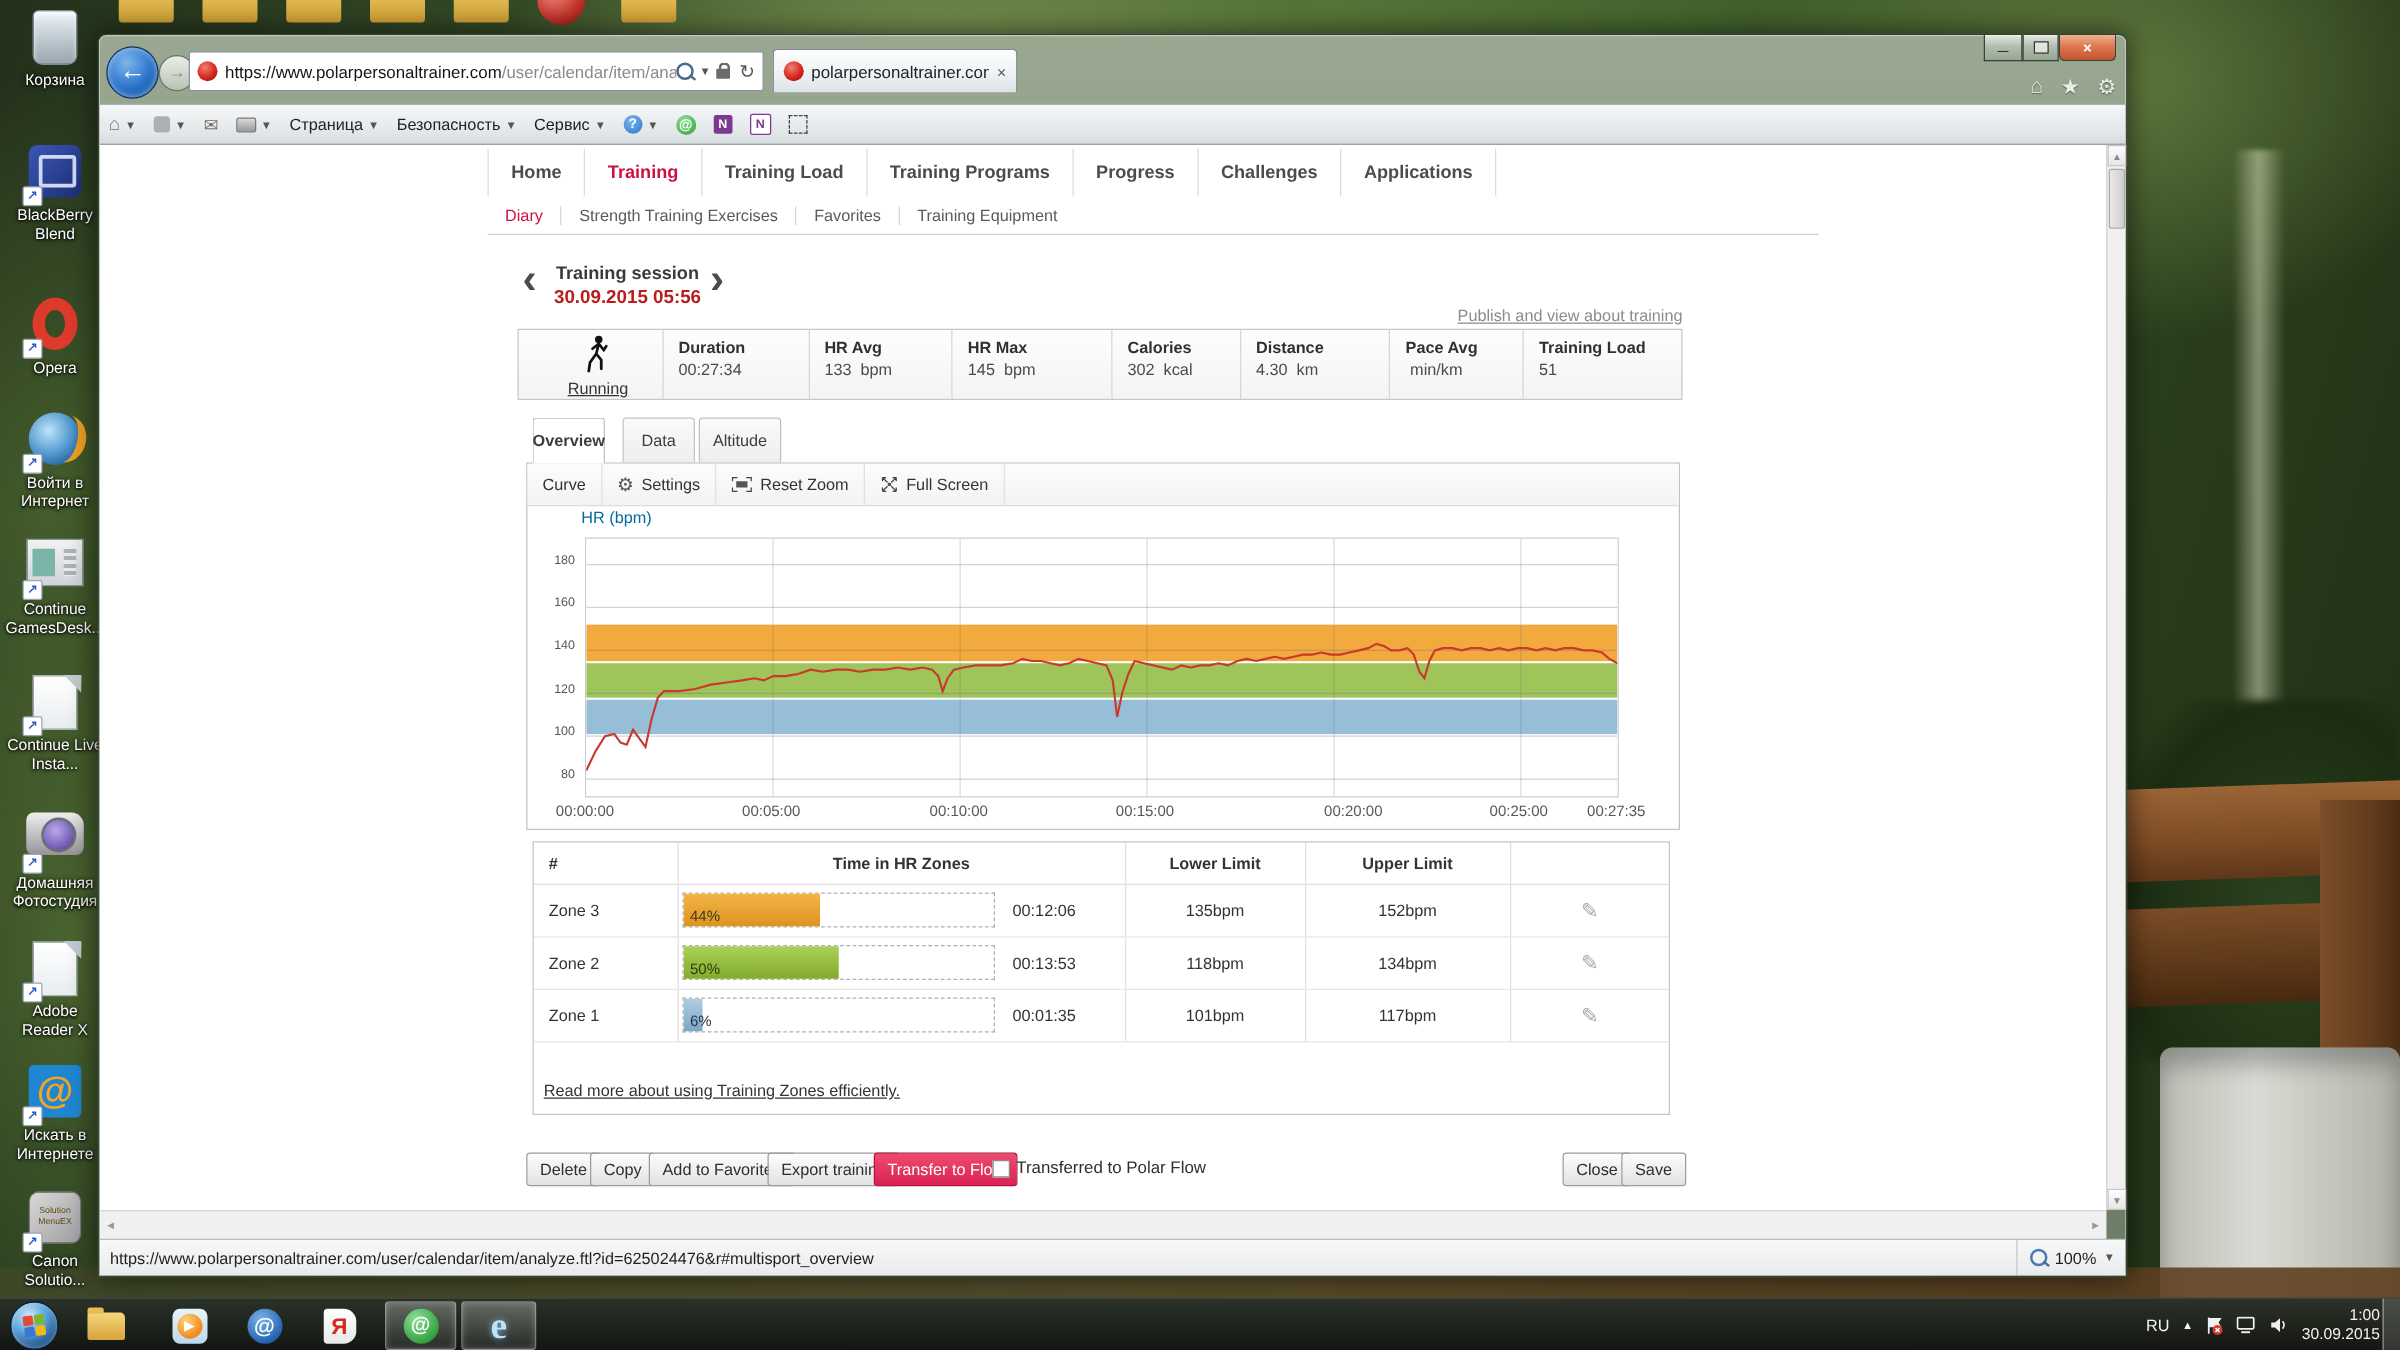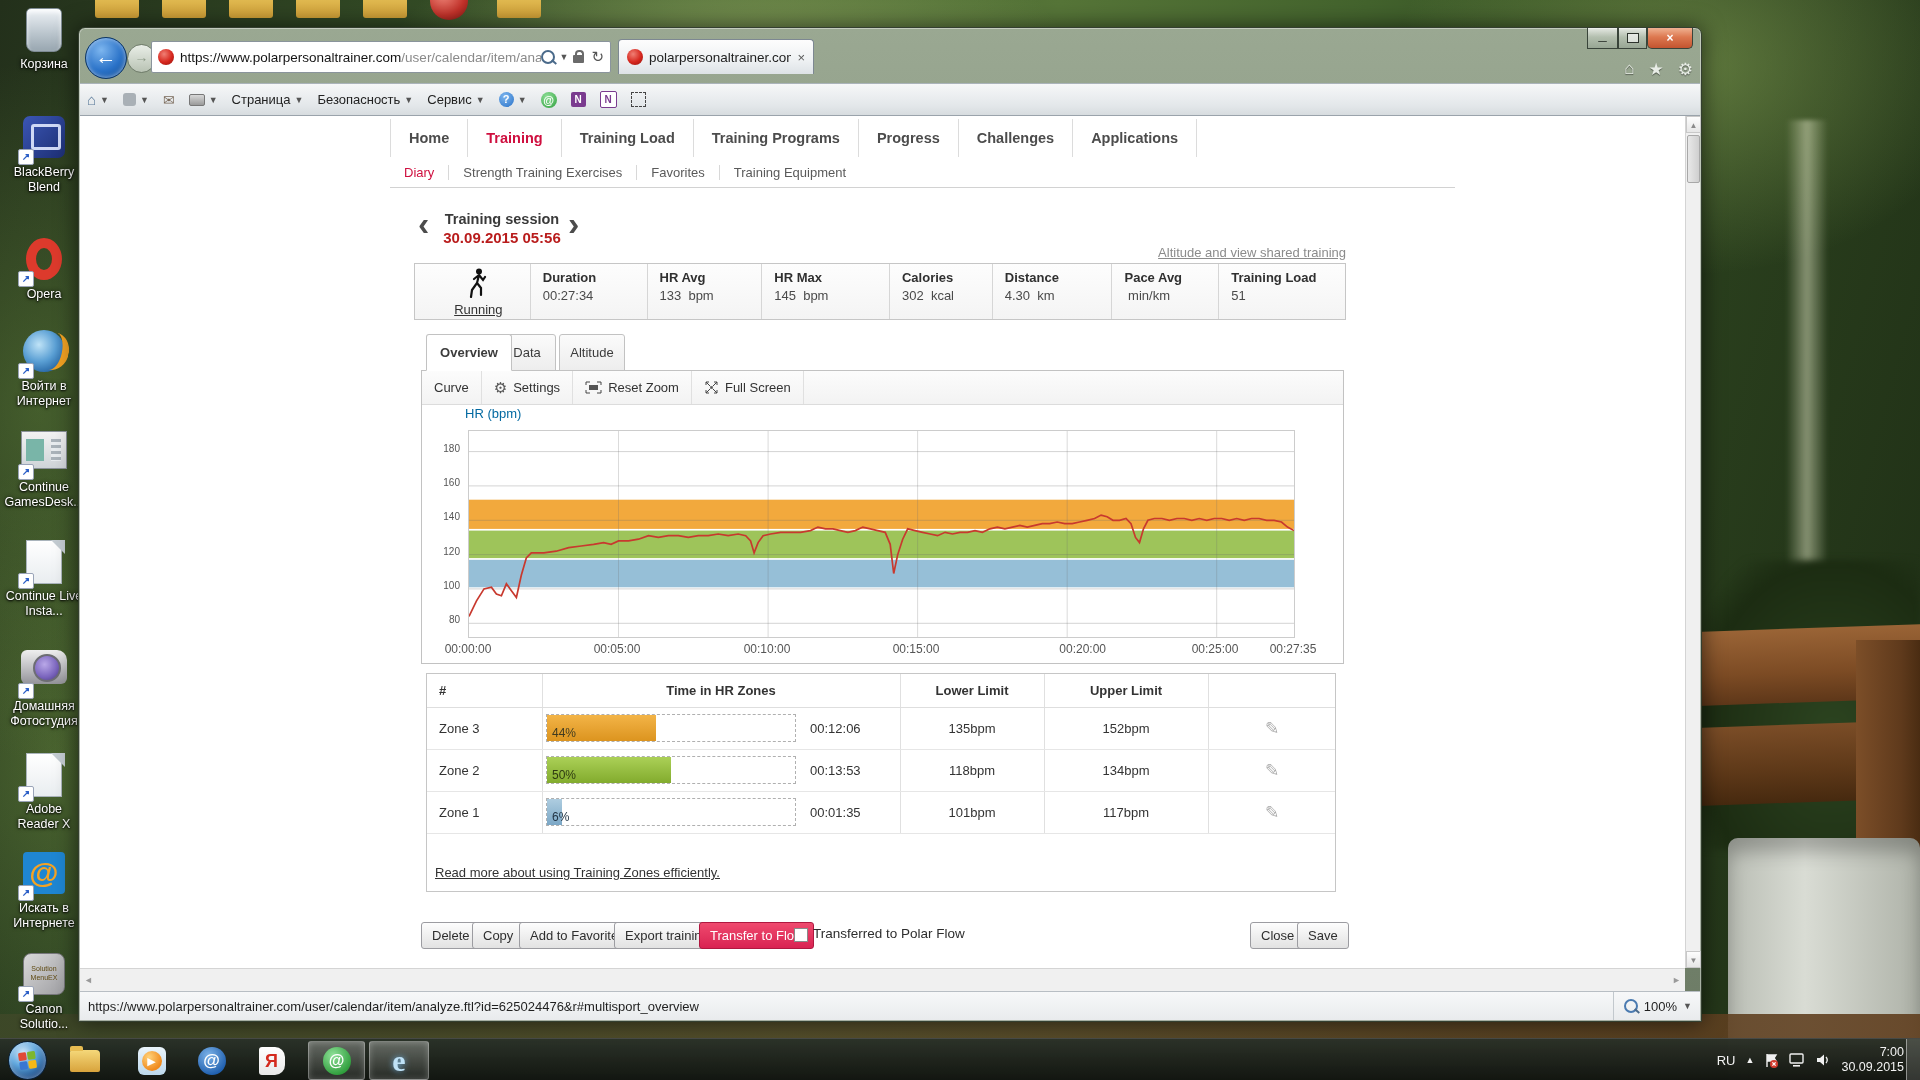--- a/index.html
+++ b/index.html
@@ -334,21 +334,21 @@
         <span class="s">Favorites</span>
         <span class="s">Training Equipment</span>
       </div>
 
       <div class="abs chev" style="left:338px;top:92px;">‹</div>
       <div class="abs" style="left:362px;top:95px;width:120px;text-align:center;">
         <div style="font-size:14.5px;font-weight:bold;color:#3a3a3a;">Training session</div>
         <div style="font-size:15px;font-weight:bold;color:#b91c1c;margin-top:2px;">30.09.2015 05:56</div>
       </div>
       <div class="abs chev" style="left:488px;top:92px;">›</div>
-      <div class="abs graylink" style="left:1020px;top:129px;width:246px;text-align:right;">Altitude and view shared training</div>
+      <div class="abs graylink" style="left:1020px;top:129px;width:246px;text-align:right;">Publish and view about training</div>
 
       <div class="abs statbox">
         <div style="width:115px;border-left:none;text-align:center;padding-top:4px;" class="stat">
           <svg width="22" height="30" viewBox="0 0 22 30">
               <circle cx="12" cy="3.5" r="3" fill="#111"></circle>
               <path d="M12 7 L10 15 L5 22 L4 29 M10 15 L14 20 L14 27 M12 7 L7 11 M12 7 L16 12 L18 9" stroke="#111" stroke-width="2.2" fill="none" stroke-linecap="round"></path>
             </svg>
           <div style="font-size:13px;color:#333;text-decoration:underline;">Running</div>
         </div>
         <div class="stat" style="width:117px;">
@@ -374,21 +374,21 @@
         <div class="stat" style="width:107px;">
             <div class="l">Pace Avg</div>
             <div class="v"> min/km</div>
           </div>
         <div class="stat" style="width:127px;">
             <div class="l">Training Load</div>
             <div class="v">51</div>
           </div>
       </div>
 
-      <div class="abs vtab on" style="left:346px;width:86px;">
+      <div class="abs vtab on" style="left:346px;width:58px;">
           <span>Overview</span>
         </div>
       <div class="abs vtab" style="left:418px;width:58px;">
           <span>Data</span>
         </div>
       <div class="abs vtab" style="left:479px;width:66px;">
           <span>Altitude</span>
         </div>
 
       <div class="abs panel">
@@ -593,19 +593,19 @@
         </svg>
       <svg width="17" height="14">
           <rect x="1" y="1" width="13" height="9" rx="1" fill="none" stroke="#f0f0f0" stroke-width="1.4"></rect>
           <rect x="4" y="12" width="7" height="1.6" fill="#f0f0f0"></rect>
         </svg>
       <svg width="15" height="14">
           <path d="M1,5 H4 L8,1.5 V12.5 L4,9 H1 Z" fill="#f0f0f0"></path>
           <path d="M10,4 Q12.5,7 10,10" stroke="#f0f0f0" fill="none" stroke-width="1.3"></path>
         </svg>
       <div class="clock">
-        <div>7:00</div>
+        <div>1:00</div>
         <div>30.09.2015</div>
       </div>
     </div>
     <div class="abs showdesk"></div>
   </div>
 </div>
 
 </body></html>

